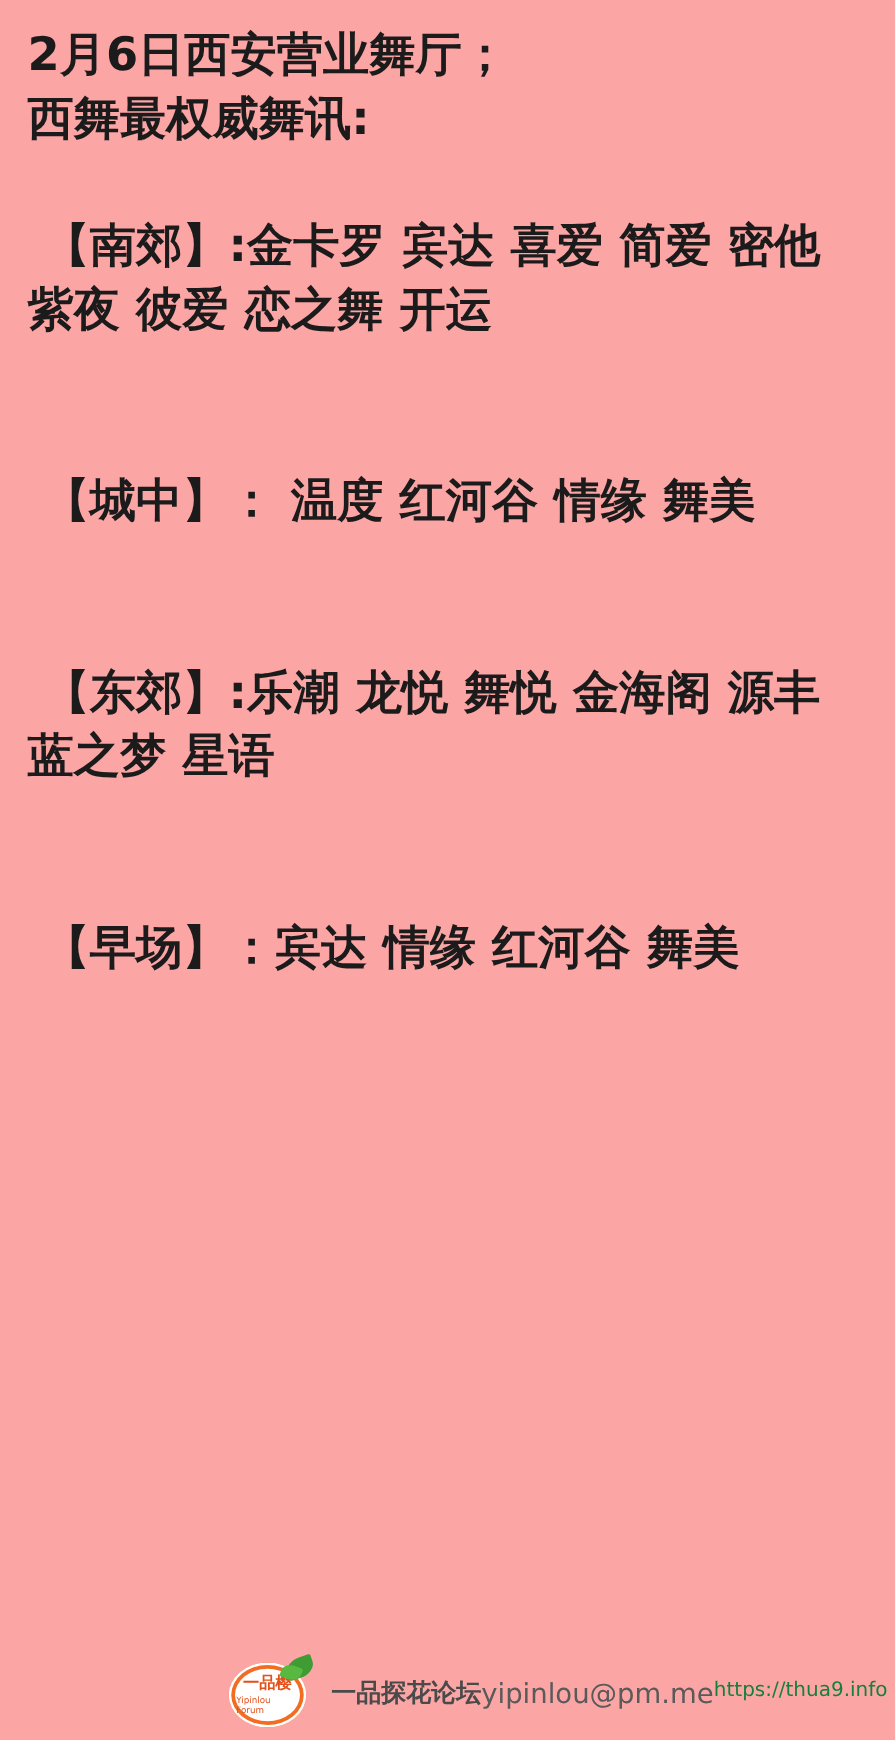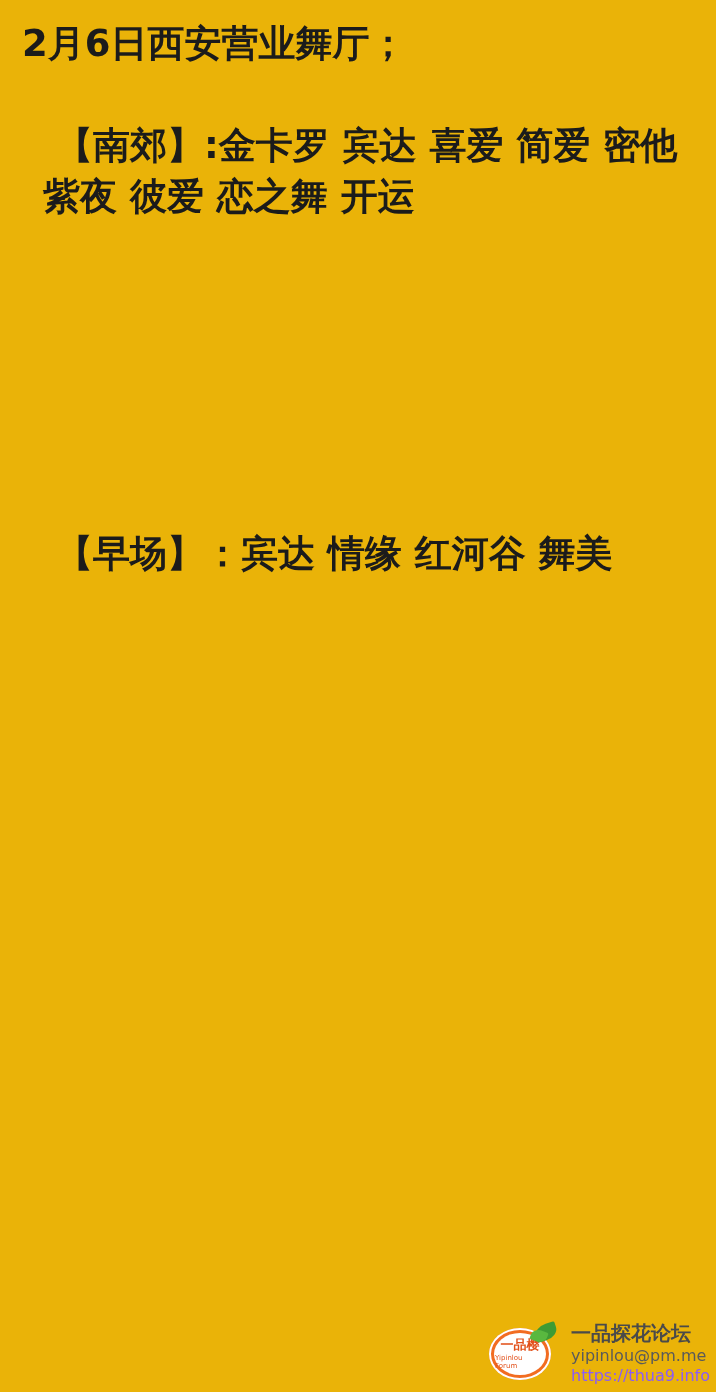--- a/index.html
+++ b/index.html
@@ -10,42 +10,41 @@
   body {
     width: 716px;
     height: 1392px;
     position: relative;
     overflow: hidden;
     font-family: "DejaVu Sans", "Liberation Sans", sans-serif;
   }
   #page {
     position: absolute;
     inset: 0;
-    background: #eab308;
+    background: #fca5a5;
     padding: 18px 22px 0 22px;
     box-sizing: border-box;
   }
   .line {
     font-size: 37px;
     line-height: 51px;
     color: #1b1b1b;
     font-weight: 600;
     letter-spacing: 0px;
     white-space: pre-wrap;
     word-break: break-all;
   }
   .para {
     margin-bottom: 0;
   }
   .spacer {
     height: 51px;
   }
   .indent {
     text-indent: 0;
-    margin-left: 21px;
   }
   
   #watermark {
     position: absolute;
     right: 6px;
     bottom: 6px;
     display: flex;
     align-items: center;
     gap: 8px;
     margin-top: 24px;
@@ -110,57 +109,60 @@
     right: 16px;
     top: 6px;
     width: 16px;
     height: 12px;
     background: #59b83f;
     border-radius: 60% 10% 60% 10%;
     transform: rotate(22deg);
   }
   #wm-text {
     display: flex;
-    flex-direction: column;
+    flex-direction: row;
     justify-content: space-between;
     line-height: 1.25;
   }
   #wm-title {
     font-size: 20px;
     color: #4a4a4a;
     font-weight: 700;
     font-family: "DejaVu Sans", sans-serif;
   }
   #wm-mail {
-    font-size: 16px;
+    font-size: 22px;
     color: #5a5a5a;
     font-family: "DejaVu Sans", sans-serif;
   }
   #wm-url {
     font-size: 16px;
-    color: #8b5cf6;
+    color: #15803d;
     font-family: "DejaVu Sans", sans-serif;
   }
 </style>
 </head>
 <body>
 
 <div id="page">
   <div class="line para">2月6日西安营业舞厅；</div>
+  <div class="line para">西舞最权威舞讯:</div>
 
   <div class="spacer"></div>
   <div class="line para indent"> 【南郊】:金卡罗 宾达 喜爱 简爱 密他 紫夜 彼爱 恋之舞 开运</div>
 
   <div class="spacer"></div>
 
   <div class="spacer"></div>
+  <div class="line para indent"> 【城中】： 温度 红河谷 情缘 舞美</div>
 
   <div class="spacer"></div>
 
   <div class="spacer"></div>
+  <div class="line para indent"> 【东郊】:乐潮 龙悦 舞悦 金海阁 源丰 蓝之梦 星语</div>
 
   <div class="spacer"></div>
 
   <div class="spacer"></div>
   <div class="line para indent"> 【早场】：宾达 情缘 红河谷 舞美</div>
 
   <div class="spacer"></div>
 </div>
 
 <div id="watermark">

